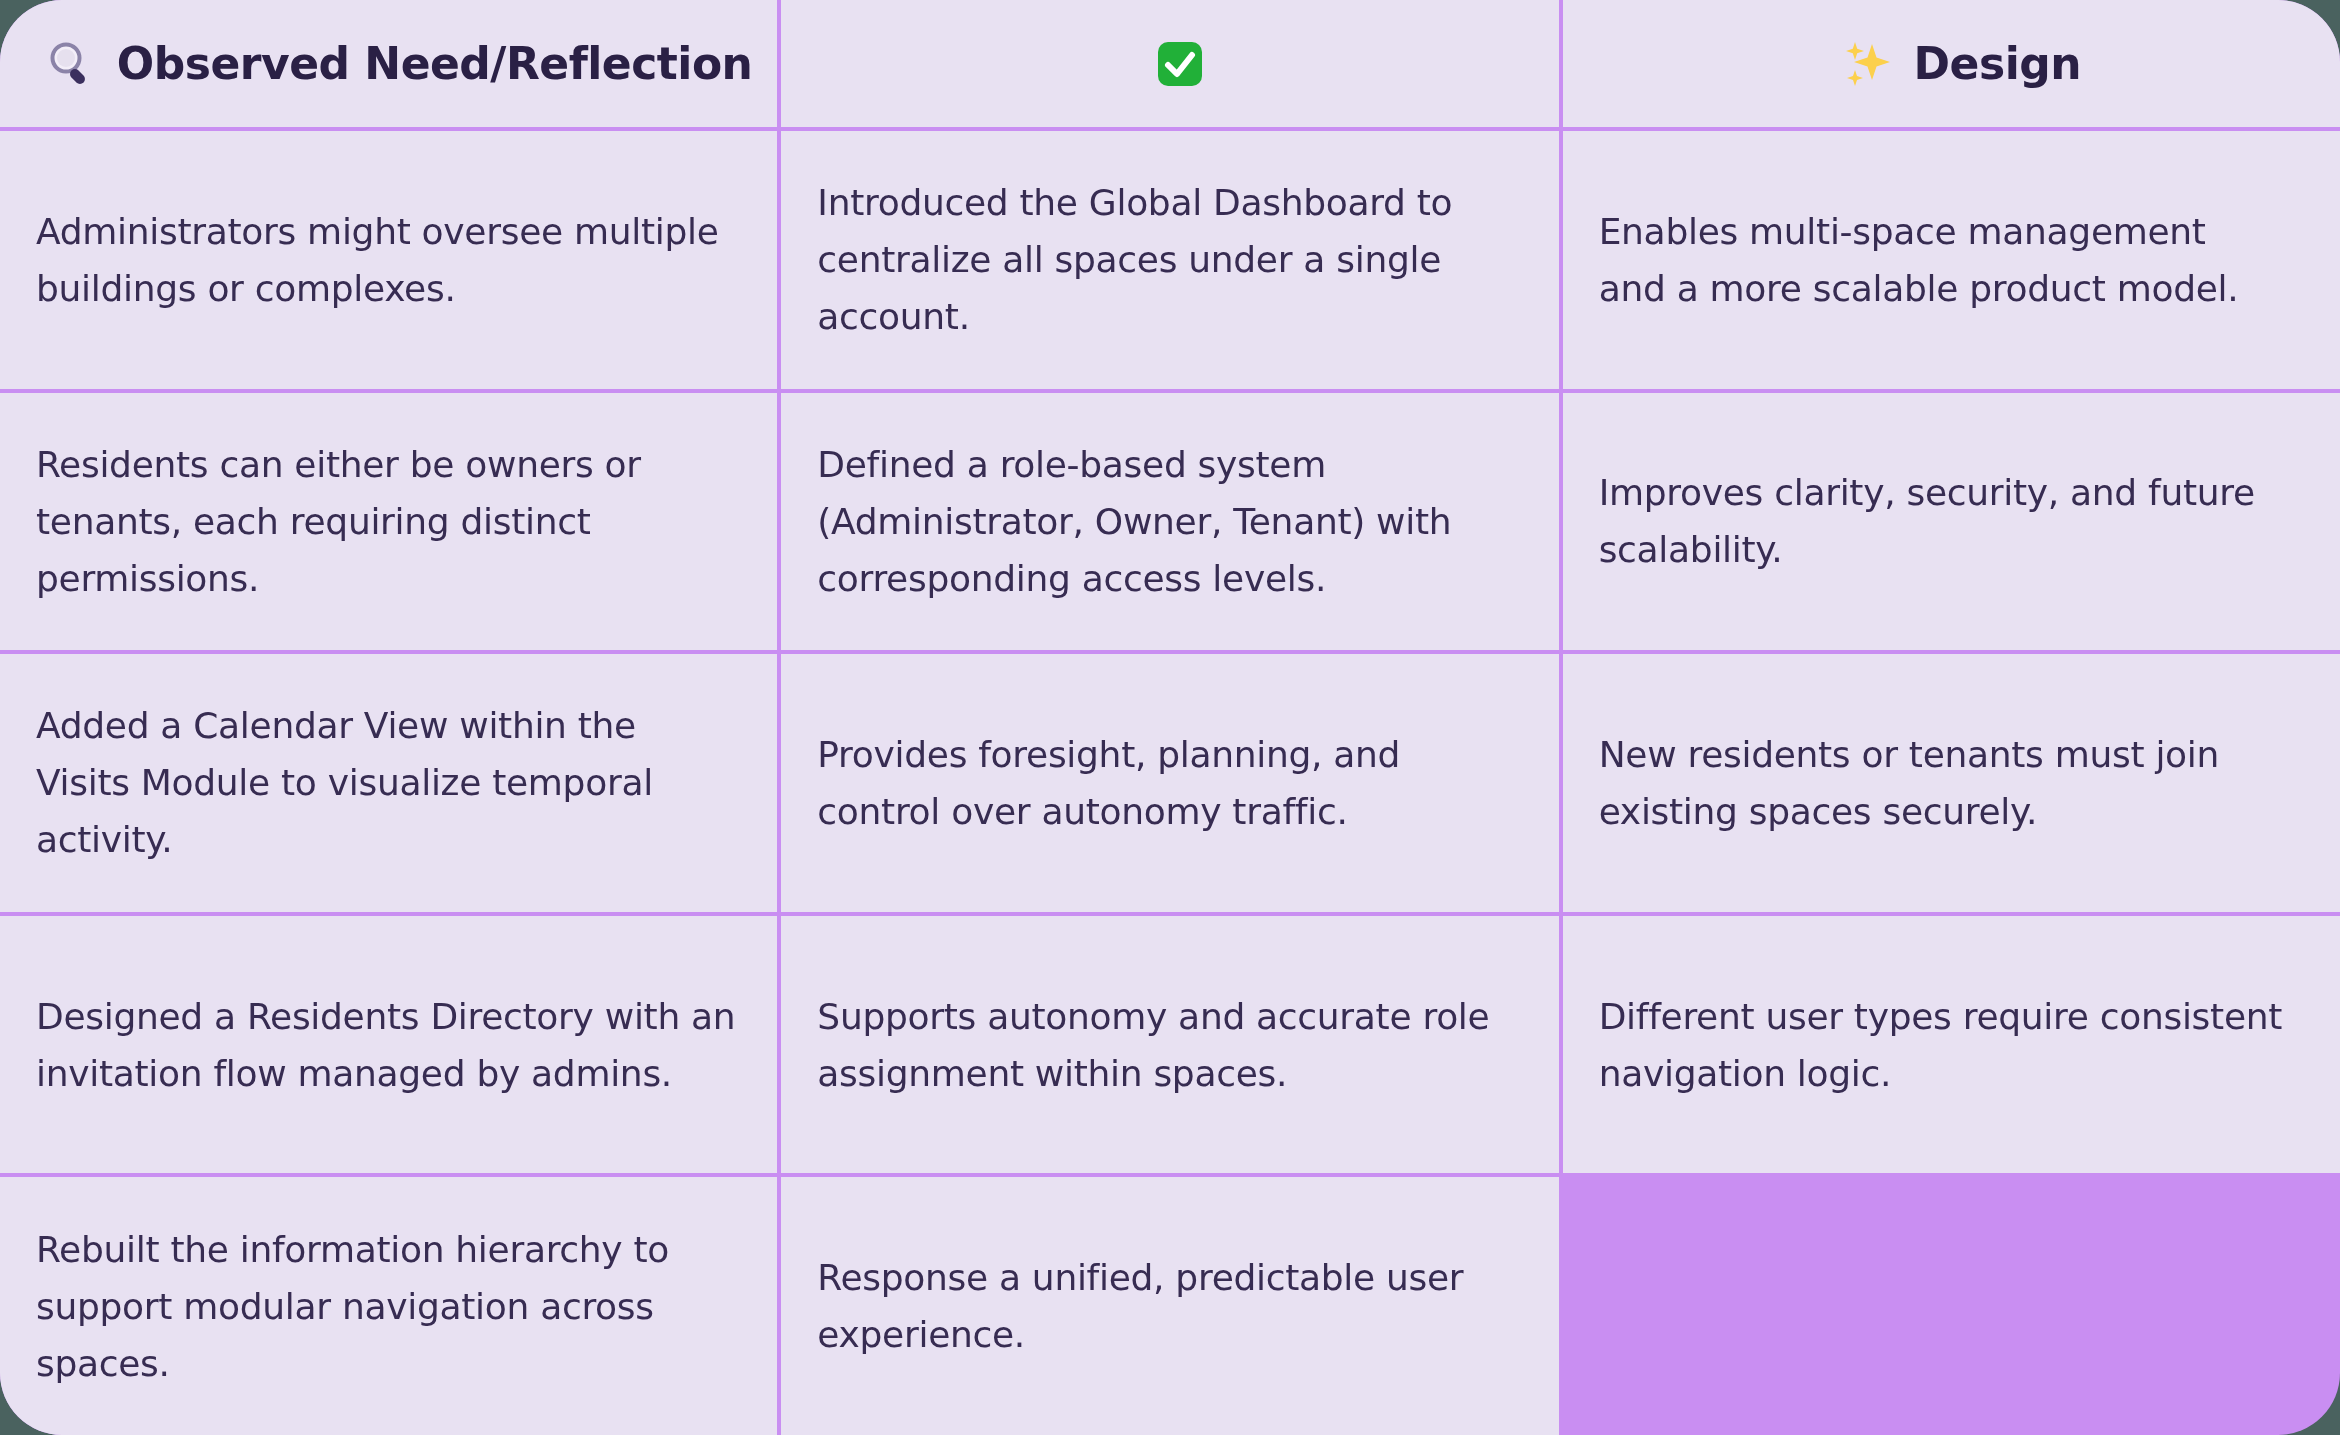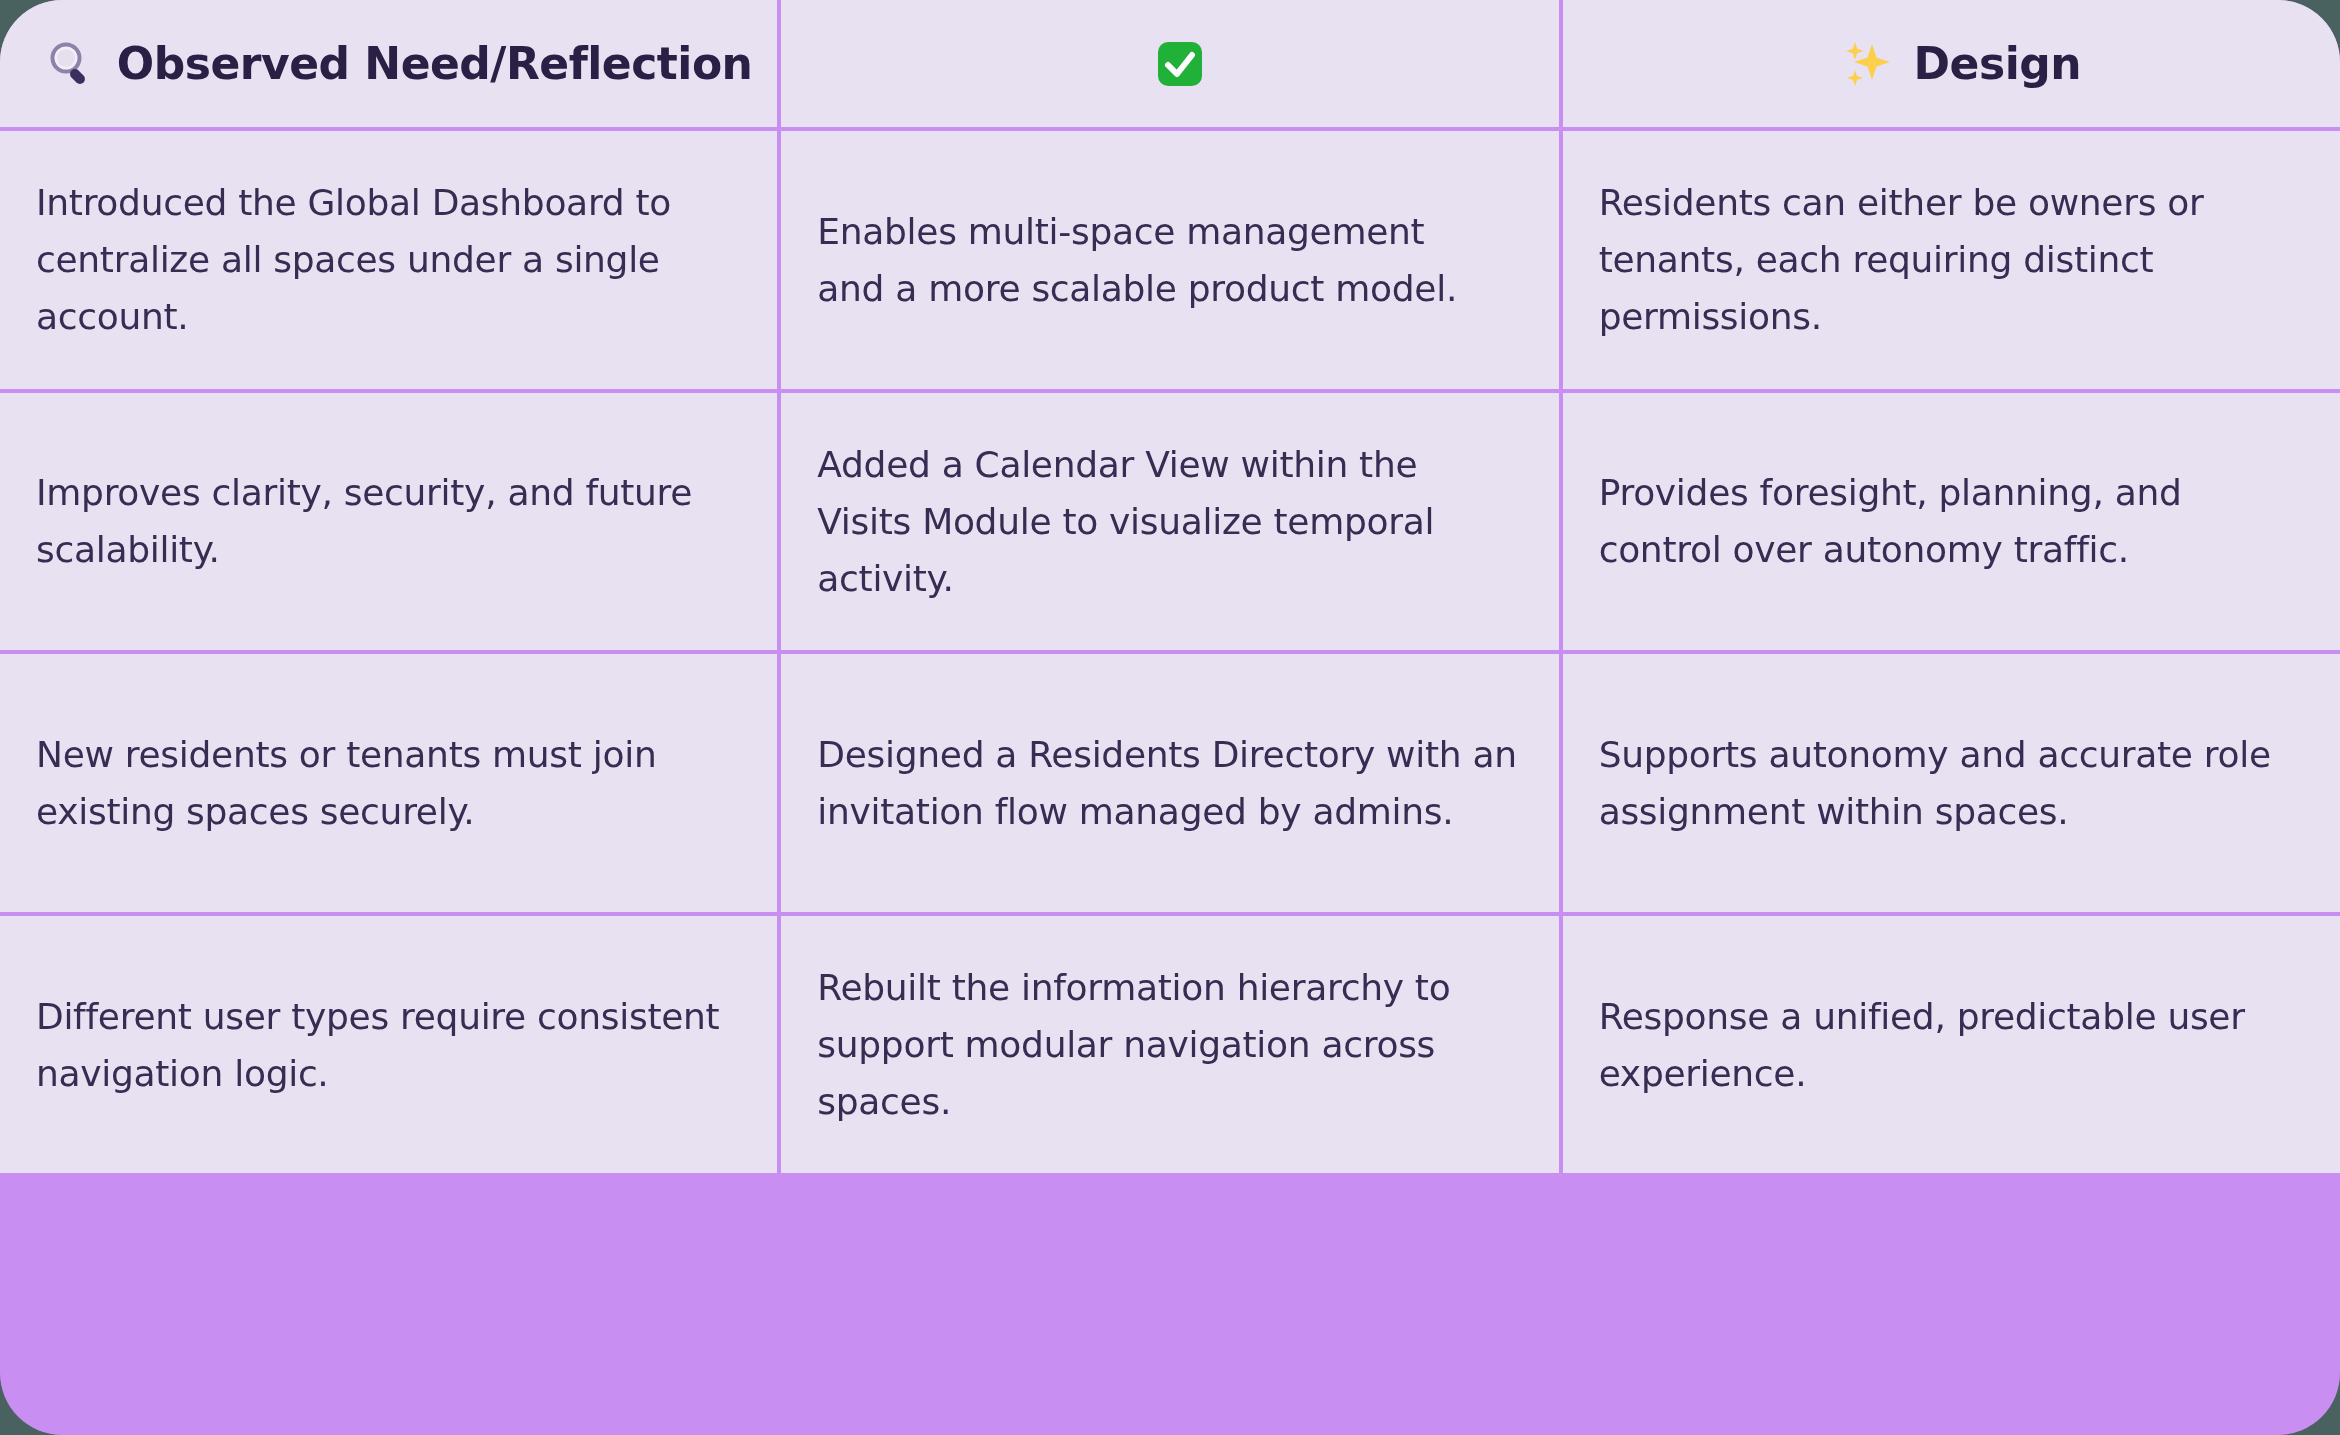--- a/index.html
+++ b/index.html
@@ -92,33 +92,42 @@
       <svg viewBox="0 0 52 52">
         <path d="M30 6 L34.5 19.5 L48 24 L34.5 28.5 L30 42 L25.5 28.5 L12 24 L25.5 19.5 Z" fill="#fcd04c"></path>
         <path d="M13 4 L15.2 10.8 L22 13 L15.2 15.2 L13 22 L10.8 15.2 L4 13 L10.8 10.8 Z" fill="#fcd04c"></path>
         <path d="M13 32 L15 38 L21 40 L15 42 L13 48 L11 42 L5 40 L11 38 Z" fill="#fcd04c"></path>
       </svg>
     </span>
     <span class="header-label">Design</span>
   </div>
 
   <div class="cell body-cell">
+    <p>Administrators might oversee multiple
+buildings or complexes.</p>
+  </div>
+  <div class="cell body-cell">
     <p>Introduced the Global Dashboard to
 centralize all spaces under a single
 account.</p>
   </div>
   <div class="cell body-cell">
     <p>Enables multi-space management
 and a more scalable product model.</p>
   </div>
 
   <div class="cell body-cell">
     <p>Residents can either be owners or
 tenants, each requiring distinct
 permissions.</p>
+  </div>
+  <div class="cell body-cell">
+    <p>Defined a role-based system
+(Administrator, Owner, Tenant) with
+corresponding access levels.</p>
   </div>
   <div class="cell body-cell">
     <p>Improves clarity, security, and future
 scalability.</p>
   </div>
 
   <div class="cell body-cell">
     <p>Added a Calendar View within the
 Visits Module to visualize temporal
 activity.</p>

